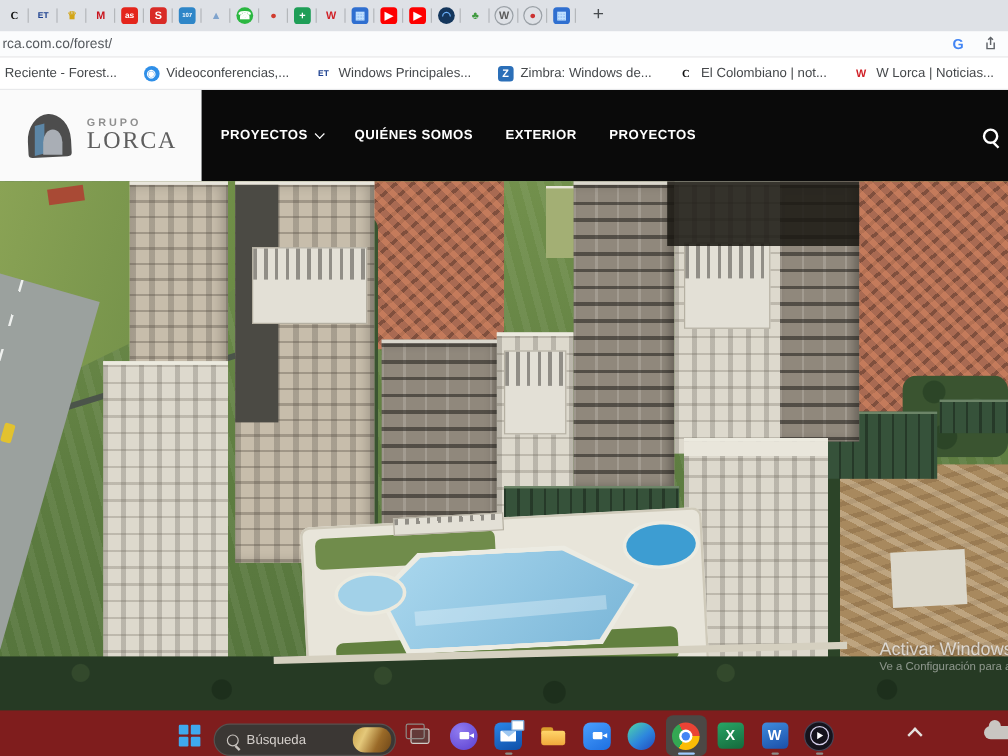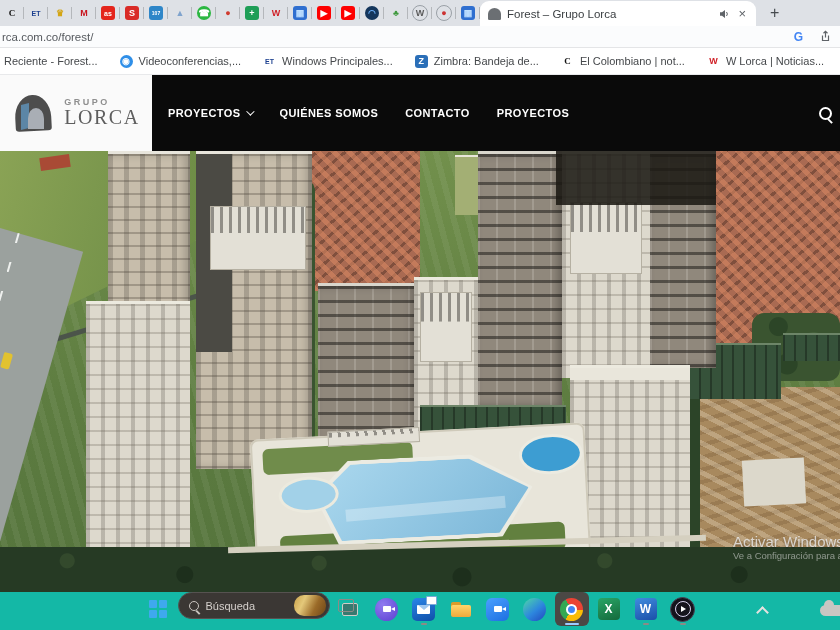--- a/index.html
+++ b/index.html
@@ -20,21 +20,21 @@
   .url{font-size:11.5px;color:#55595e;}
   .tb-icons{margin-left:auto;display:flex;align-items:center;gap:16px;}
   .g-ico{font-size:12px;font-weight:bold;color:#4285F4;}
   
   .bookmarks{height:26px;background:#fff;border-bottom:1px solid #e8e9eb;display:flex;align-items:center;gap:22px;padding-left:4px;white-space:nowrap;overflow:hidden;}
   .bitem{display:flex;align-items:center;gap:6px;}
   .bicon{width:13px;height:13px;display:flex;align-items:center;justify-content:center;font-size:9px;font-weight:bold;line-height:1;flex:none;}
   .blabel{font-size:11px;color:#45484b;}
   
   .siteheader{height:76px;display:flex;}
-  .logo-panel{width:152px;background:#fafafa;display:flex;align-items:center;justify-content:center;gap:10px;flex:none;}
+  .logo-panel{width:168px;background:#fafafa;display:flex;align-items:center;justify-content:center;gap:10px;flex:none;}
   .logo-mark{position:relative;width:42px;height:40px;flex:none;}
   .arch-outer{position:absolute;left:3px;top:2px;width:36px;height:36px;background:#4d4d4d;border-radius:50% 50% 10% 10% / 62% 62% 8% 8%;transform:rotate(-3deg);}
   .arch-inner{position:absolute;left:16px;bottom:4px;width:16px;height:21px;background:#a9aeb5;border-radius:50% 50% 0 0;}
   .arch-blue{position:absolute;left:9px;bottom:4px;width:8px;height:25px;background:#5c86a6;transform:skewY(-14deg);}
   .logo-text{display:flex;flex-direction:column;line-height:1.05;}
   .logo-top{font-size:9px;letter-spacing:2.5px;color:#8f8f8f;font-weight:bold;}
   .logo-word{font-family:"Liberation Serif",serif;font-size:20px;letter-spacing:1.5px;color:#5e5e5e;}
   .blacknav{flex:1;background:#0a0a0a;display:flex;align-items:center;gap:27px;padding-left:16px;overflow:hidden;}
   .nav-item{color:#fff;font-size:11px;font-weight:bold;letter-spacing:.4px;display:flex;align-items:center;gap:6px;white-space:nowrap;}
   .dd-caret{width:5px;height:5px;border-right:1.6px solid #fff;border-bottom:1.6px solid #fff;transform:rotate(45deg) translateY(-2px);}
@@ -52,21 +52,21 @@
   .roofg{background-color:#36523a;border-top:2px solid #6d8568;background-image:repeating-linear-gradient(90deg,rgba(0,0,0,.3) 0 2px,transparent 2px 11px);}
   .beige{background-color:#c7bdab;border-top:3px solid #e8e5dc;background-image:repeating-linear-gradient(180deg,rgba(70,62,52,.3) 0 2px,transparent 2px 13px),repeating-linear-gradient(90deg,rgba(52,48,42,.22) 0 5px,transparent 5px 16px);box-shadow:inset -5px 0 10px rgba(0,0,0,.22);}
   .grayg{background-color:#90887c;border-top:3px solid #d9d6cc;background-image:repeating-linear-gradient(180deg,rgba(32,30,26,.55) 0 3px,transparent 3px 14px),repeating-linear-gradient(90deg,rgba(245,242,235,.18) 0 2px,transparent 2px 18px);box-shadow:inset -4px 0 8px rgba(0,0,0,.28);}
   .whiteb{background-color:#ddd9cd;border-top:3px solid #eceadf;background-image:repeating-linear-gradient(180deg,rgba(95,88,76,.25) 0 2px,transparent 2px 14px),repeating-linear-gradient(90deg,rgba(60,55,48,.22) 0 4px,transparent 4px 15px);}
   .deck{background-color:#e3e0d6;background-image:repeating-linear-gradient(90deg,rgba(45,42,38,.45) 0 3px,transparent 3px 9px);background-size:100% 42%;background-repeat:no-repeat;border:1px solid #b5b0a2;box-sizing:border-box;}
   .deckbase{background:#e8e5da;border-radius:8px;box-shadow:inset 0 0 0 2px #cfcaba;}
   .hedge{background-color:#263a24;background-image:radial-gradient(circle at 8% 30%,#33492c 0 7px,transparent 8px),radial-gradient(circle at 22% 60%,#1d2f1c 0 8px,transparent 9px),radial-gradient(circle at 38% 35%,#33492c 0 7px,transparent 8px),radial-gradient(circle at 55% 65%,#1d2f1c 0 9px,transparent 10px),radial-gradient(circle at 72% 30%,#33492c 0 7px,transparent 8px),radial-gradient(circle at 88% 60%,#1d2f1c 0 8px,transparent 9px);}
   .wm1{font-size:15px;color:rgba(238,238,238,.8);text-shadow:0 1px 2px rgba(0,0,0,.35);white-space:nowrap;}
   .wm2{font-size:9.5px;color:rgba(225,225,225,.55);white-space:nowrap;}
   
-  .taskbar{position:absolute;left:0;bottom:0;width:840px;height:38px;background:#14b8a6;display:flex;align-items:flex-start;justify-content:center;gap:3px;}
+  .taskbar{position:absolute;left:0;bottom:0;width:840px;height:38px;background:#7f1d1d;display:flex;align-items:flex-end;justify-content:center;gap:3px;}
   .slot{width:34px;height:34px;display:flex;align-items:center;justify-content:center;position:relative;flex:none;}
   .slot.active{background:#4b4845;border-radius:6px;}
   .runline{position:absolute;bottom:1px;left:50%;transform:translateX(-50%);width:14px;height:2.5px;border-radius:2px;background:#9ecbff;}
   .rundash{position:absolute;bottom:1px;left:50%;transform:translateX(-50%);width:6px;height:2px;border-radius:2px;background:#8d8a86;}
   .win-grid{display:grid;grid-template-columns:8px 8px;grid-template-rows:8px 8px;gap:2px;}
   .win-pane{background:#3fa9ee;border-radius:1px;}
   .searchpill{width:152px;height:27px;border-radius:14px;background:#3b3734;border:1px solid #565250;display:flex;align-items:center;gap:7px;padding:0 3px 0 10px;box-sizing:border-box;flex:none;}
   .tmag{width:8px;height:8px;border:1.6px solid #c9c4bf;border-radius:50%;position:relative;flex:none;}
   .tmag::after{content:'';position:absolute;left:7px;top:8px;width:1.6px;height:5px;background:#c9c4bf;transform:rotate(-45deg);}
   .searchtext{font-size:11px;color:#d5d0cc;flex:1;}
@@ -158,29 +158,20 @@
       <div class="ptab">
         <span class="fav" style="color: rgb(90, 90, 90); border-radius: 50%; border: 1px solid rgb(154, 160, 166); font-size: 9px;">W</span>
       </div>
       <div class="ptab">
         <span class="fav" style="color: rgb(204, 51, 51); border-radius: 50%; border: 1px solid rgb(154, 160, 166); font-size: 9px;">●</span>
       </div>
       <div class="ptab">
         <span class="fav" style="background: rgb(47, 111, 208); color: rgb(191, 224, 255); border-radius: 3px; font-size: 9px;">▦</span>
       </div>
     </div>
-  <div class="activetab">
-    <span class="site-favicon"></span>
-    <span class="tabtitle">Forest – Grupo Lorca</span>
-    <svg class="svgico" width="12" height="12" viewBox="0 0 12 12">
-        <path d="M2 4.2h2L7 2v8L4 7.8H2z" fill="#5f6368"></path>
-        <path d="M8.5 4a3 3 0 010 4" stroke="#5f6368" fill="none" stroke-width="1"></path>
-      </svg>
-    <span class="tabclose">×</span>
-  </div>
   <span class="newtab">+</span>
 </div>
 
 <div class="toolbar">
   <span class="url">rca.com.co/forest/</span>
   <div class="tb-icons">
     <span class="g-ico">G</span>
     <svg class="svgico" width="13" height="13" viewBox="0 0 13 13">
         <path d="M3.5 5.5v5h6v-5" fill="none" stroke="#5f6368" stroke-width="1.2"></path>
         <path d="M6.5 7.5v-6M4.5 3.2l2-1.9 2 1.9" fill="none" stroke="#5f6368" stroke-width="1.2"></path>
@@ -195,21 +186,21 @@
     <div class="bitem">
       <span class="bicon" style="background: rgb(47, 143, 232); color: rgb(255, 255, 255); border-radius: 50%; font-size: 9px;">◉</span>
       <span class="blabel">Videoconferencias,...</span>
     </div>
     <div class="bitem">
       <span class="bicon" style="color: rgb(27, 63, 143); font-size: 7px;">ET</span>
       <span class="blabel">Windows Principales...</span>
     </div>
     <div class="bitem">
       <span class="bicon" style="background: rgb(43, 111, 184); color: rgb(255, 255, 255); border-radius: 3px; font-size: 9px;">Z</span>
-      <span class="blabel">Zimbra: Bandeja de...</span>
+      <span class="blabel">Zimbra: Windows de...</span>
     </div>
     <div class="bitem">
       <span class="bicon" style="color: rgb(17, 17, 17); font-family: &quot;Liberation Serif&quot;, serif; font-size: 9px;">C</span>
       <span class="blabel">El Colombiano | not...</span>
     </div>
     <div class="bitem">
       <span class="bicon" style="color: rgb(208, 31, 38); font-size: 9px;">W</span>
       <span class="blabel">W Lorca | Noticias...</span>
     </div>
   </div>
@@ -228,21 +219,21 @@
   </div>
   <div class="blacknav" id="main-nav">
       <div class="nav-item">
         <span>PROYECTOS</span>
         <span class="dd-caret"></span>
       </div>
       <div class="nav-item">
         <span>QUIÉNES SOMOS</span>
       </div>
       <div class="nav-item">
-        <span>CONTACTO</span>
+        <span>EXTERIOR</span>
       </div>
       <div class="nav-item">
         <span>PROYECTOS</span>
       </div>
       <div class="hdr-icons">
         <span class="mag"></span>
       </div>
     </div>
 </div>
 

